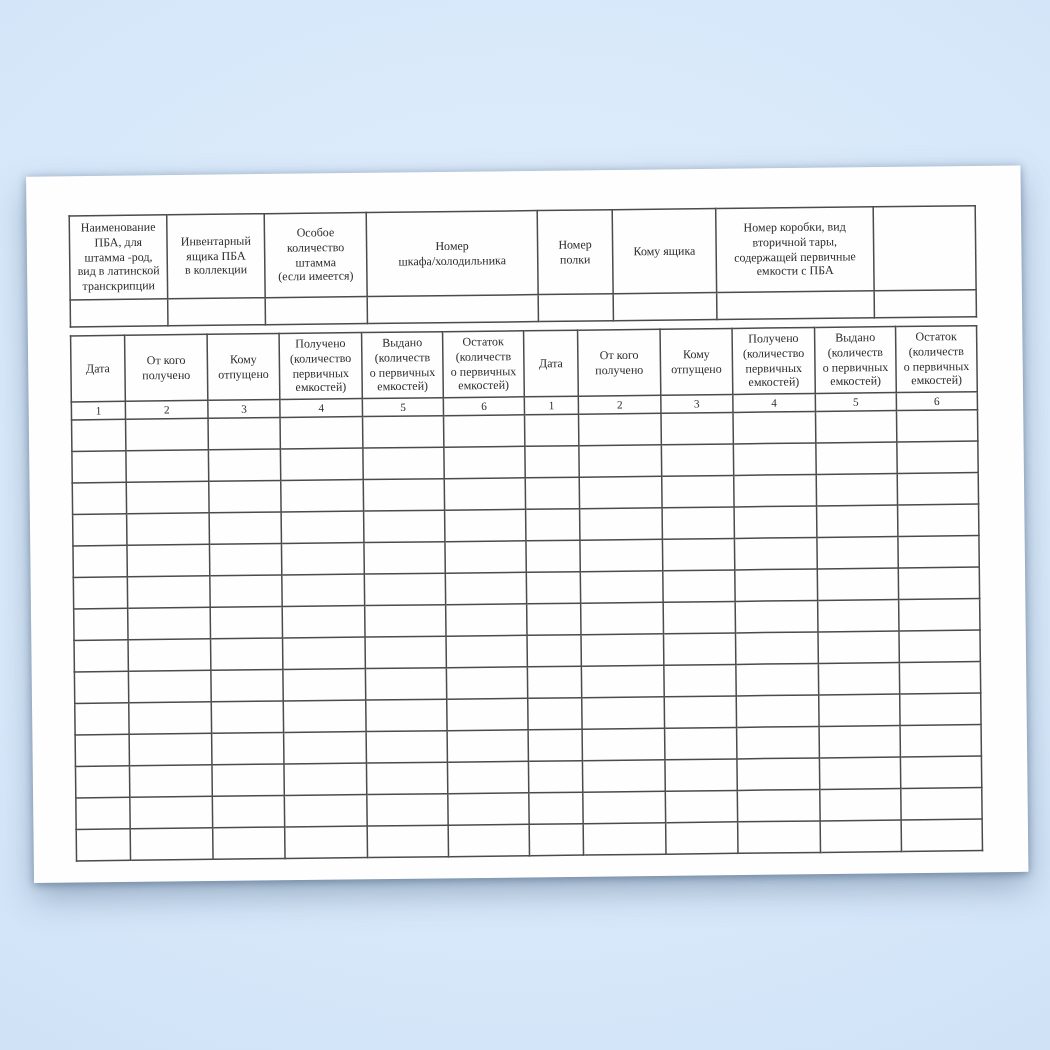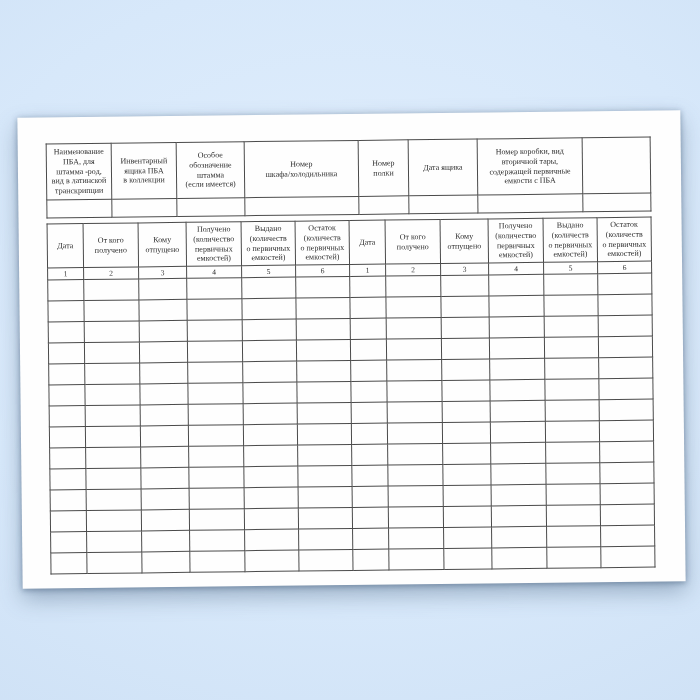--- a/index.html
+++ b/index.html
@@ -69,28 +69,28 @@
         <tr class="hdr" id="t1-head">
             <td>Наименование
 ПБА, для
 штамма -род,
 вид в латинской
 транскрипции</td>
             <td>Инвентарный
 ящика ПБА
 в коллекции</td>
             <td>Особое
-обозначение
+количество
 штамма
 (если имеется)</td>
             <td>Номер
 шкафа/холодильника</td>
             <td>Номер
 полки</td>
-            <td>Дата ящика</td>
+            <td>Кому ящика</td>
             <td>Номер коробки, вид
 вторичной тары,
 содержащей первичные
 емкости с ПБА</td>
             <td></td>
           </tr>
         <tr class="blank" id="t1-values">
             <td></td>
             <td></td>
             <td></td>

